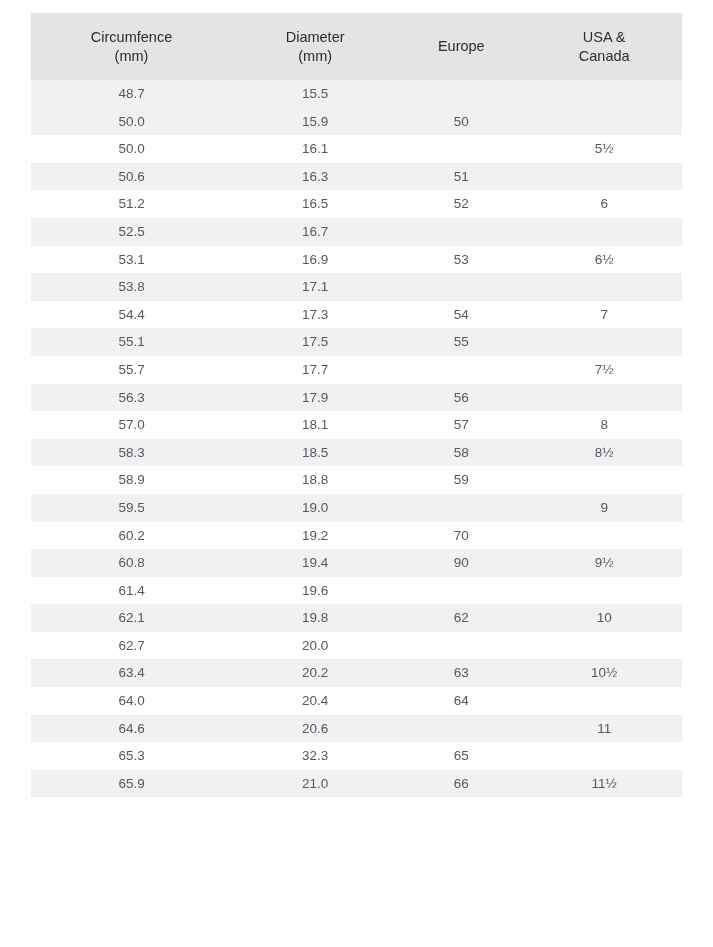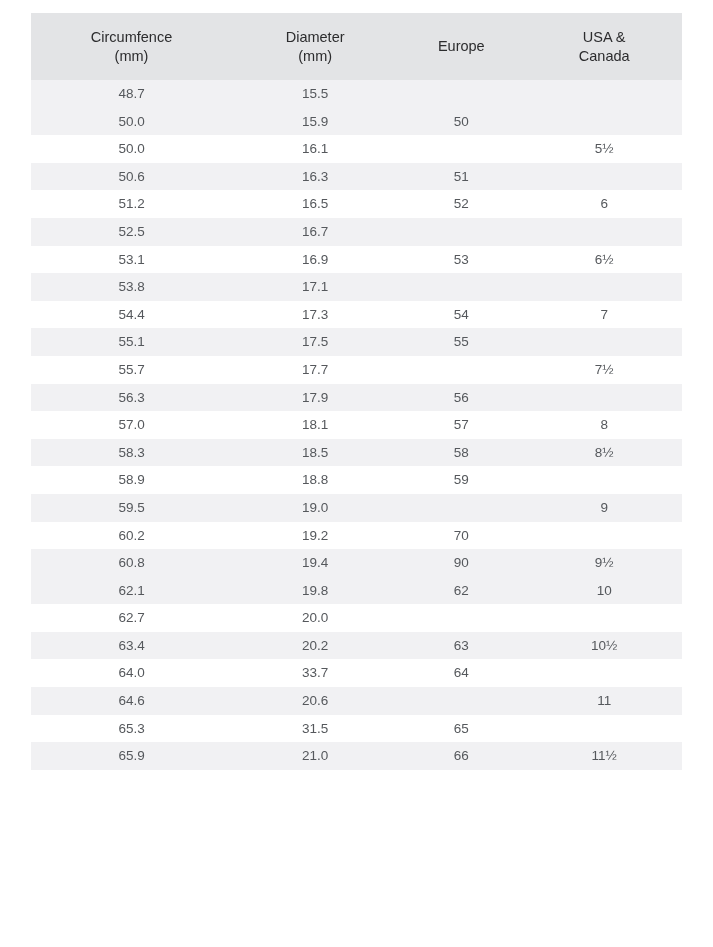--- a/index.html
+++ b/index.html
@@ -211,53 +211,59 @@
           <td class="col-diameter">19.2</td>
           <td class="col-europe">70</td>
           <td class="col-usa"></td>
         </tr>
         <tr class="row-even">
           <td class="col-circumference">60.8</td>
           <td class="col-diameter">19.4</td>
           <td class="col-europe">90</td>
           <td class="col-usa">9½</td>
         </tr>
+        <tr class="row-odd">
+          <td class="col-circumference">61.4</td>
+          <td class="col-diameter">19.6</td>
+          <td class="col-europe"></td>
+          <td class="col-usa"></td>
+        </tr>
         <tr class="row-even">
           <td class="col-circumference">62.1</td>
           <td class="col-diameter">19.8</td>
           <td class="col-europe">62</td>
           <td class="col-usa">10</td>
         </tr>
         <tr class="row-odd">
           <td class="col-circumference">62.7</td>
           <td class="col-diameter">20.0</td>
           <td class="col-europe"></td>
           <td class="col-usa"></td>
         </tr>
         <tr class="row-even">
           <td class="col-circumference">63.4</td>
           <td class="col-diameter">20.2</td>
           <td class="col-europe">63</td>
           <td class="col-usa">10½</td>
         </tr>
         <tr class="row-odd">
           <td class="col-circumference">64.0</td>
-          <td class="col-diameter">33.7</td>
+          <td class="col-diameter">20.4</td>
           <td class="col-europe">64</td>
           <td class="col-usa"></td>
         </tr>
         <tr class="row-even">
           <td class="col-circumference">64.6</td>
           <td class="col-diameter">20.6</td>
           <td class="col-europe"></td>
           <td class="col-usa">11</td>
         </tr>
         <tr class="row-odd">
           <td class="col-circumference">65.3</td>
-          <td class="col-diameter">31.5</td>
+          <td class="col-diameter">32.3</td>
           <td class="col-europe">65</td>
           <td class="col-usa"></td>
         </tr>
         <tr class="row-even">
           <td class="col-circumference">65.9</td>
           <td class="col-diameter">21.0</td>
           <td class="col-europe">66</td>
           <td class="col-usa">11½</td>
         </tr>
       </tbody>

